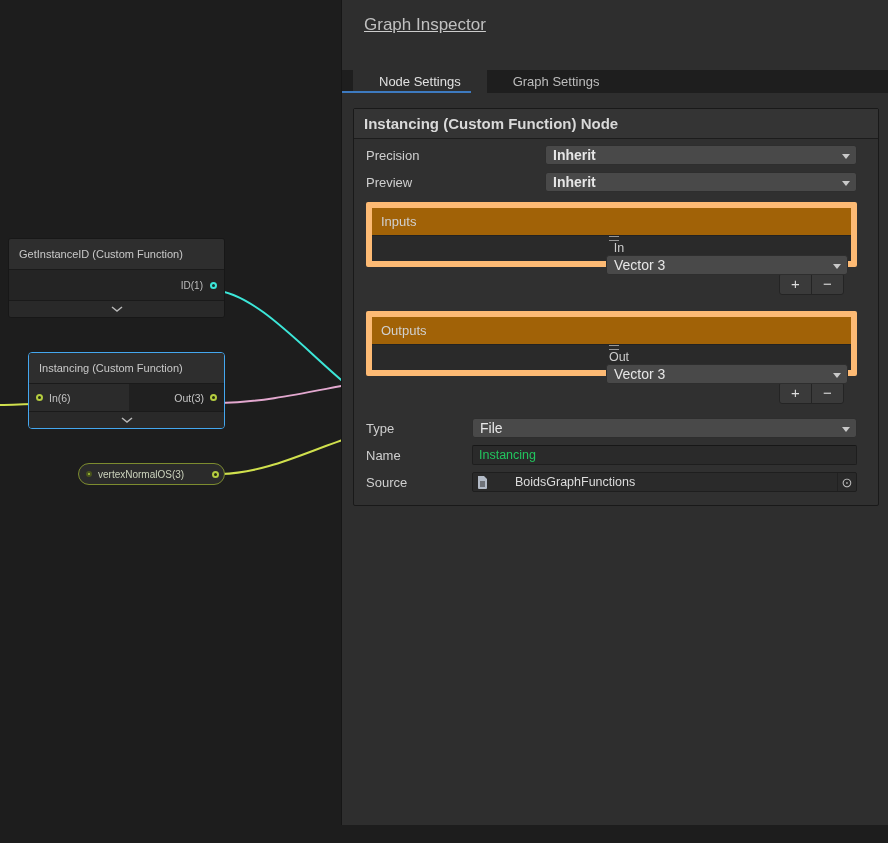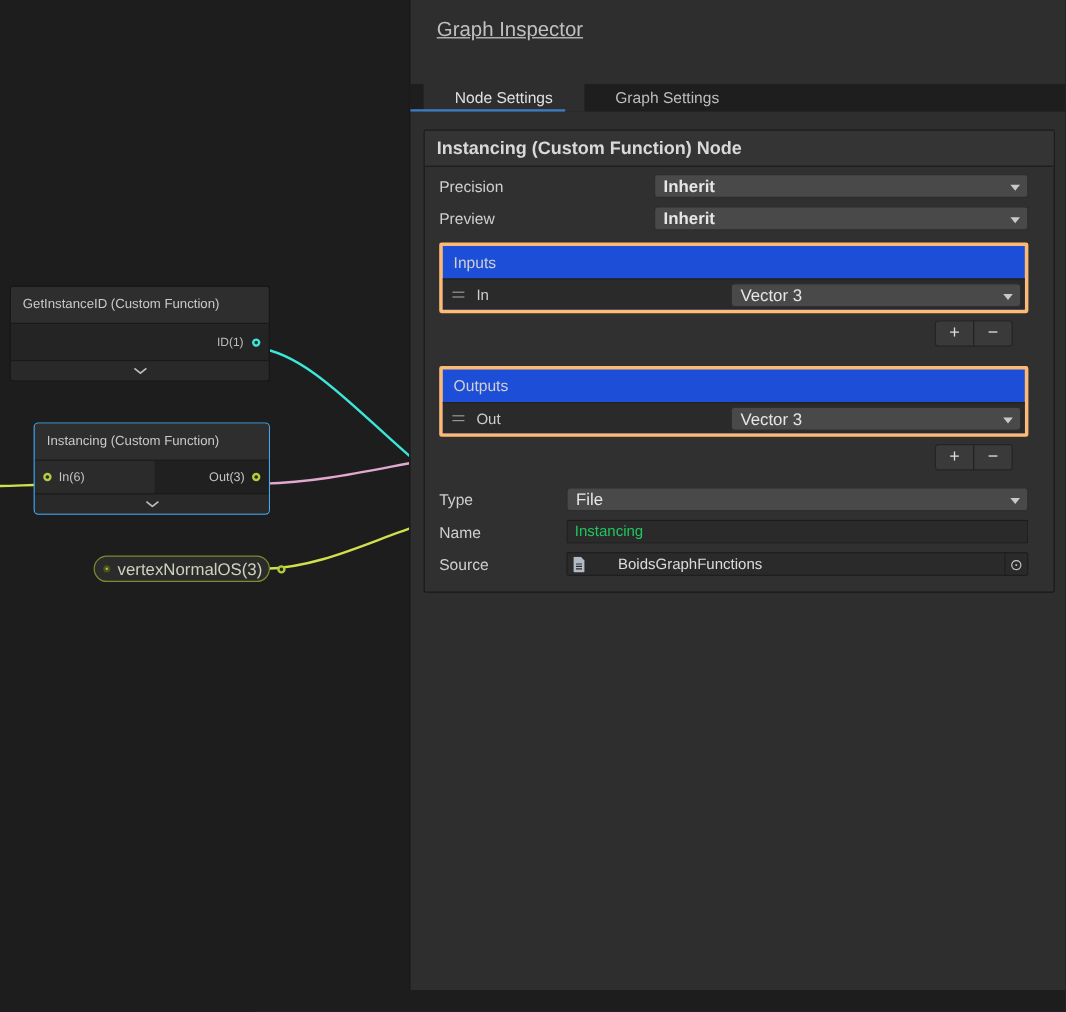--- a/index.html
+++ b/index.html
@@ -66,21 +66,21 @@
   .cell-out { flex:1; background:#202020; justify-content:flex-end; padding-right:7px; }
 
   .pill {
     position:absolute; left:78px; top:463px;
     width:147px; height:22px;
     background:#2b2b2b;
     border:1px solid #7d8c2f;
     border-radius:11px;
     display:flex; align-items:center; gap:6px;
     padding:0 5px 0 7px;
-    font-size:14px; color:#ccd3bd;
+    font-size:10px; color:#ccd3bd;
     white-space:nowrap;
   }
   .pill .spacer { flex:1; }
 
   
   .inspector {
     position:absolute; left:341px; top:0; width:547px; height:825px;
     background:#2e2e2e;
     border-left:1px solid #161616;
     text-decoration:underline;
@@ -148,35 +148,36 @@
   .drop-arrow {
     position:absolute; right:6px; top:8px;
     width:0; height:0;
     border-left:4px solid transparent;
     border-right:4px solid transparent;
     border-top:5px solid #c9c9c9;
   }
 
   .list-box {
     margin:9px 21px 0 12px;
-    border:3px solid #fdba74;
+    border:6px solid #fdba74;
     border-radius:2px;
-    background:#1d4ed8;
+    background:#a16207;
   }
   .list-box-title {
     height:27px; line-height:27px;
     padding-left:9px;
     font-size:13px; color:#d0d0d0;
   }
   .list-row {
     height:26px;
     background:#2a2a2a;
     border-top:1px solid #222222;
     display:flex; align-items:center;
     padding:0 3px 0 8px;
+    flex-direction:column;
   }
   .drag-handle {
     width:10px; height:5px;
     border-top:1px solid #979797;
     border-bottom:1px solid #979797;
     flex:none;
   }
   .list-row .row-name { font-size:12.5px; color:#cccccc; margin-left:10px; }
   .list-row .dropdown { flex:none; width:242px; margin-left:auto; }
 

